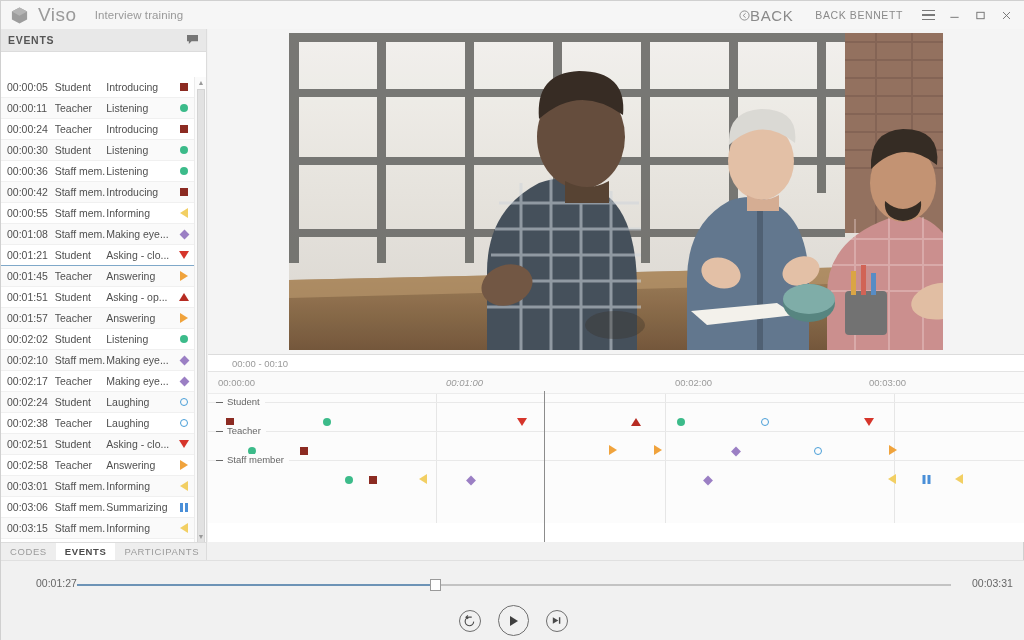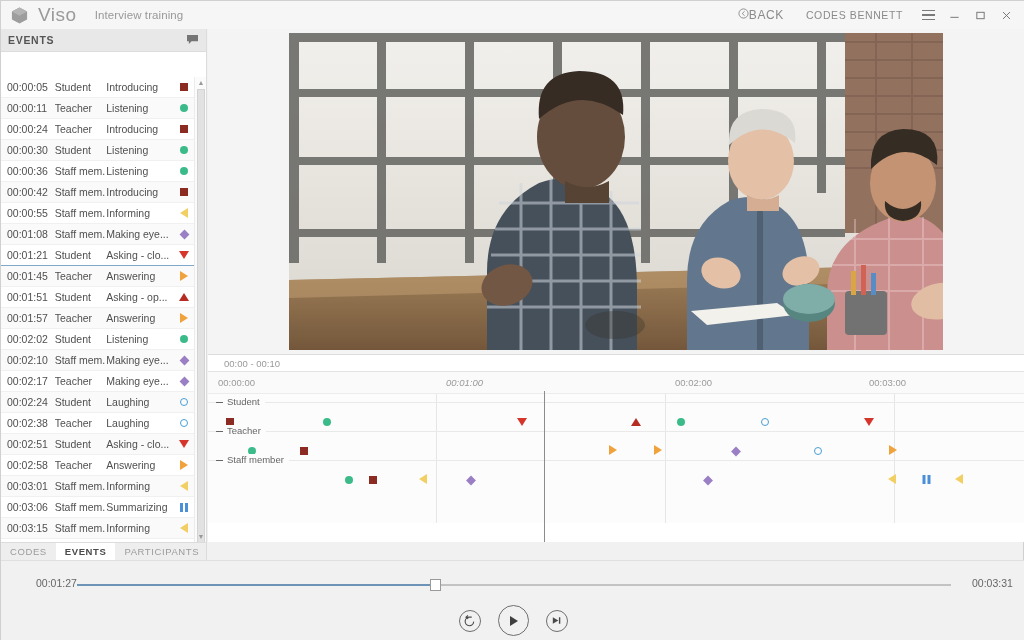--- a/index.html
+++ b/index.html
@@ -30,21 +30,21 @@
   }
   .project-title {
     font-size: 11.5px; color: #999; margin-left: 18px; letter-spacing: .1px;
   }
   .tb-right {
     margin-left: auto; display: flex; align-items: center; height: 28px;
     padding-right: 6px; gap: 0;
   }
   .tb-back {
     display: flex; align-items: center; gap: 0;
-    font-size: 12px; color: #8a8a8a; letter-spacing: .6px;
+    font-size: 15px; color: #8a8a8a; letter-spacing: .6px;
     padding: 0 10px; cursor: pointer;
   }
   .tb-user {
     font-size: 10.5px; color: #8a8a8a; letter-spacing: .6px;
     padding: 0 12px; cursor: pointer;
   }
   .tb-ham {
     width: 26px; height: 26px; display: flex; flex-direction: column;
     justify-content: center; align-items: center; gap: 3px; cursor: pointer;
   }
@@ -151,21 +151,21 @@
   .tl-panel {
     position: absolute; left: 207px; top: 353px; width: 817px; height: 188px;
     background: #fff; border-top: 1px solid #dcdcdc;
   }
   .tl-head {
     height: 19px; background: #e8e8e8; display: flex; align-items: center;
     padding-left: 8px; border-bottom: 1px solid #dcdcdc;
   }
   .tl-head .ttl { font-size: 10px; font-weight: bold; color: #555; letter-spacing: .7px; }
   .tl-range {
-    height: 17px; display: flex; align-items: center; padding-left: 16px;
+    height: 17px; display: flex; align-items: center; padding-left: 24px;
     font-size: 9.5px; color: #9a9a9a; border-bottom: 1px solid #e4e4e4; background: #fff;
   }
   .tl-ruler {
     position: relative; height: 22px; background: #fafafa;
     border-bottom: 1px solid #ececec;
   }
   .tl-tick {
     position: absolute; top: 5px; font-size: 9.5px; color: #9a9a9a; white-space: nowrap;
   }
   .tl-body { position: relative; height: 129px; background: #fcfcfc; }
@@ -240,21 +240,21 @@
     <div class="tb-right">
       <div class="tb-back">
         <span>
           <svg width="11" height="11" viewBox="0 0 12 12">
             <circle cx="6" cy="6" r="5" fill="none" stroke="#8a8a8a" stroke-width="1"></circle>
             <path d="M7.2 3.6 L4.6 6 L7.2 8.4" fill="none" stroke="#8a8a8a" stroke-width="1"></path>
           </svg>
         </span>
         <span>BACK</span>
       </div>
-      <div class="tb-user">CODES BENNETT</div>
+      <div class="tb-user">BACK BENNETT</div>
       <div class="tb-ham">
           <i></i>
           <i></i>
           <i></i>
         </div>
       <div class="winbtn">
         <svg width="11" height="11" viewBox="0 0 12 12">
             <line x1="1.5" y1="8" x2="10.5" y2="8" stroke="#6f6f6f" stroke-width="1"></line>
           </svg>
       </div>

